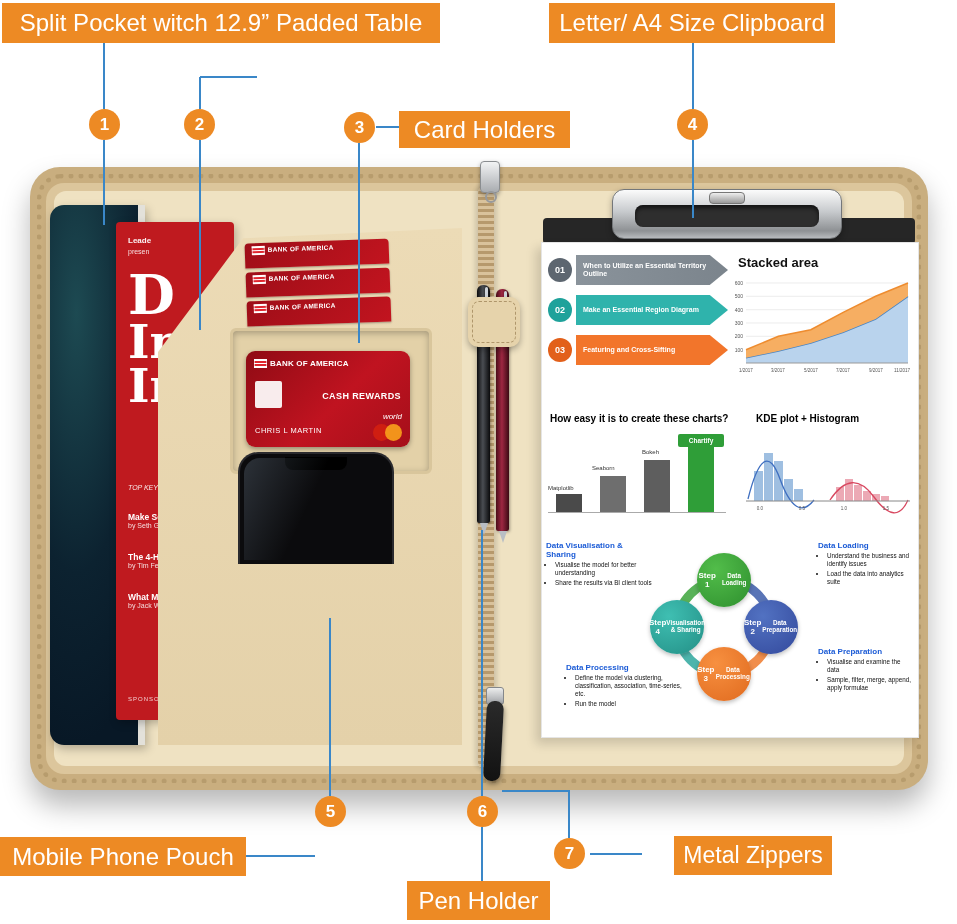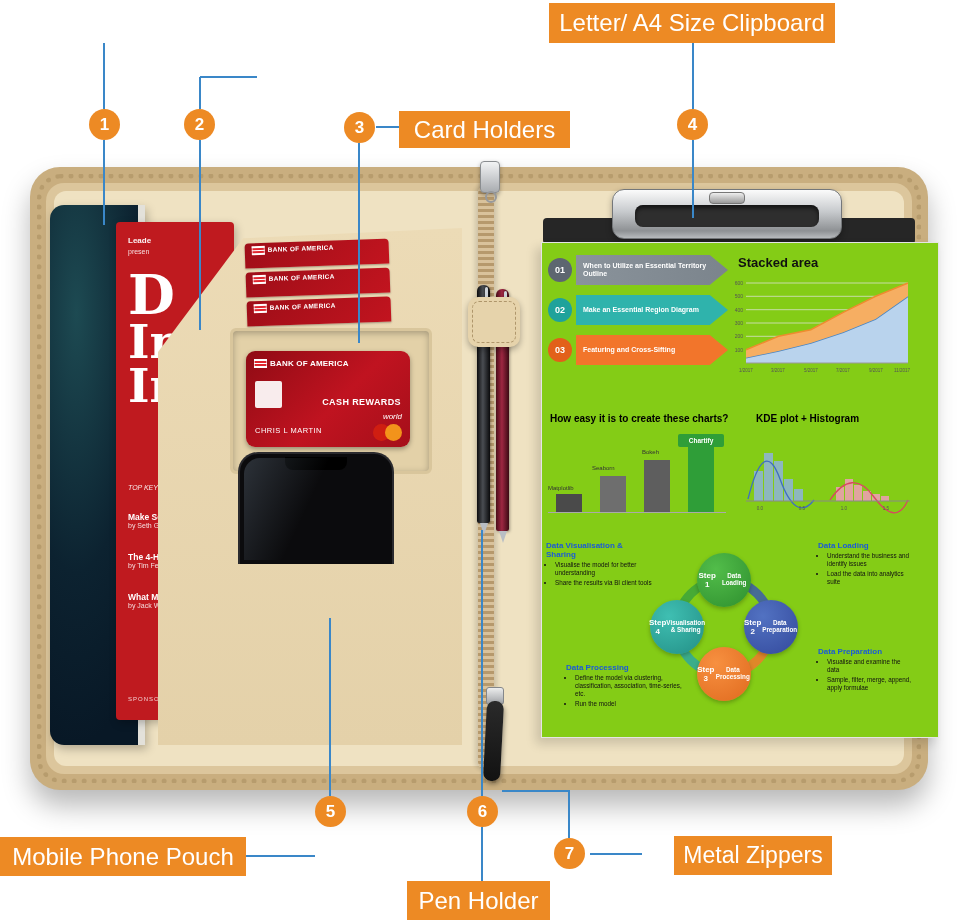--- a/index.html
+++ b/index.html
@@ -43,21 +43,21 @@
              letter-spacing:.3px;box-shadow:0 1px 2px rgba(0,0,0,.3);}
   .boa-flag{display:inline-block;width:11px;height:7px;vertical-align:middle;margin-right:3px;
             background:linear-gradient(180deg,#fff 0 1.5px,#e0252e 1.5px 3px,#fff 3px 4.5px,#e0252e 4.5px 6px,#fff 6px 7px);
             border:0.5px solid rgba(255,255,255,.6);}
   .cardwin{position:absolute;left:72px;top:100px;width:196px;height:140px;background:#e3d1a8;
            border:3px solid #d9c69c;border-radius:6px;box-shadow:inset 0 2px 7px rgba(0,0,0,.28);}
   .bank-card{position:absolute;left:13px;top:20px;width:164px;height:96px;border-radius:9px;color:#fff;
              background:linear-gradient(135deg,#8f0b14,#c01320 55%,#a50f1a);box-shadow:0 2px 5px rgba(0,0,0,.35);}
   .bc-bank{position:absolute;left:8px;top:8px;font-size:8px;font-weight:bold;letter-spacing:.2px;}
   .bc-holo{position:absolute;left:9px;top:30px;width:27px;height:27px;background:rgba(255,255,255,.92);border-radius:2px;}
-  .bc-product{position:absolute;right:9px;top:46px;font-size:9px;font-weight:bold;letter-spacing:.4px;}
+  .bc-product{position:absolute;right:9px;top:40px;font-size:9px;font-weight:bold;letter-spacing:.4px;}
   .bc-holder{position:absolute;left:9px;bottom:12px;font-size:7.5px;letter-spacing:.5px;}
   .bc-network{position:absolute;right:8px;bottom:26px;font-size:8px;font-style:italic;}
   .bc-mc{position:absolute;right:7px;bottom:6px;width:30px;height:17px;}
   .bc-mc .c1,.bc-mc .c2{position:absolute;width:17px;height:17px;border-radius:50%;top:0;}
   .bc-mc .c1{left:0;background:#d32011;opacity:.9;}
   .bc-mc .c2{left:12px;background:#f79e1b;opacity:.92;}
   .phone{position:absolute;left:80px;top:224px;width:152px;height:110px;background:#0b0b0d;
          border:2px solid #2a2a2e;border-bottom:none;border-radius:20px 20px 0 0;}
   .notch{position:absolute;top:3px;left:50%;transform:translateX(-50%);width:62px;height:13px;background:#000;
          border-radius:0 0 8px 8px;}
@@ -81,22 +81,22 @@
             box-shadow:0 3px 6px rgba(0,0,0,.3);}
   .pen-loop .stitch{inset:4px;border-radius:7px;}
   .board{position:absolute;left:513px;top:51px;width:372px;height:26px;background:#262626;border-radius:4px;}
   .clip-outer{position:absolute;left:582px;top:22px;width:228px;height:48px;border-radius:12px;
               background:linear-gradient(180deg,#fbfbfb,#c7cacd 45%,#8e9194 85%,#b7babd);
               border:1px solid #74777a;box-shadow:0 3px 6px rgba(0,0,0,.3);}
   .clip-hole{position:absolute;left:22px;right:22px;top:15px;height:22px;background:#2e2e2e;border-radius:8px;
              box-shadow:inset 0 3px 4px rgba(0,0,0,.6);}
   .clip-lever{position:absolute;left:50%;transform:translateX(-50%);top:2px;width:34px;height:10px;
               background:linear-gradient(#eee,#999);border-radius:4px;border:1px solid #777;}
-  .paper{position:absolute;left:511px;top:75px;width:376px;height:494px;background:#84cc16;
-         border:1px solid #e5e5e5;box-shadow:-5px 6px 10px rgba(0,0,0,.15);padding-left:20px;}
+  .paper{position:absolute;left:511px;top:75px;width:376px;height:494px;background:#ffffff;
+         border:1px solid #e5e5e5;box-shadow:-5px 6px 10px rgba(0,0,0,.15);}
   
   .agenda-row{position:absolute;left:6px;display:flex;align-items:center;gap:4px;}
   .agenda-num{width:24px;height:24px;border-radius:50%;color:#fff;font-weight:bold;font-size:9px;
               display:flex;align-items:center;justify-content:center;flex:none;}
   .agenda-box{width:152px;min-height:30px;display:flex;align-items:center;color:#fff;font-weight:bold;
               font-size:7px;line-height:1.2;padding:2px 18px 2px 7px;box-sizing:border-box;
               clip-path:polygon(0 0,88% 0,100% 50%,88% 100%,0 100%);}
   .a-gray .agenda-num{background:#5d6670;}
   .a-gray .agenda-box{background:linear-gradient(90deg,#8a939b,#7b848c);}
   .a-teal .agenda-num{background:#1fa29b;}
@@ -142,20 +142,21 @@
   <div class="vline" style="left:692px;top:43px;height:66px;"></div>
   <div class="vline" style="left:692px;top:140px;height:78px;"></div>
   <div class="vline" style="left:329px;top:618px;height:178px;"></div>
   <div class="hline" style="left:246px;top:855px;width:69px;"></div>
   <div class="vline" style="left:481px;top:530px;height:266px;"></div>
   <div class="vline" style="left:481px;top:827px;height:54px;"></div>
   <div class="hline" style="left:502px;top:790px;width:68px;"></div>
   <div class="vline" style="left:568px;top:791px;height:47px;"></div>
   <div class="hline" style="left:590px;top:853px;width:52px;"></div>
 
+  <div class="callout" style="left:2px;top:3px;width:438px;height:40px;">Split Pocket witch 12.9” Padded Table</div>
   <div class="callout" style="left:549px;top:3px;width:286px;height:40px;">Letter/ A4 Size Clipboard</div>
   <div class="callout" style="left:399px;top:111px;width:171px;height:37px;">Card Holders</div>
   <div class="callout" style="left:0px;top:837px;width:246px;height:39px;">Mobile Phone Pouch</div>
   <div class="callout" style="left:674px;top:836px;width:158px;height:39px;font-size:23px;">Metal Zippers</div>
   <div class="callout" style="left:407px;top:881px;width:143px;height:39px;">Pen Holder</div>
 
   <div class="marker" style="left:89px;top:109px;">1</div>
   <div class="marker" style="left:184px;top:109px;">2</div>
   <div class="marker" style="left:344px;top:112px;">3</div>
   <div class="marker" style="left:677px;top:109px;">4</div>

